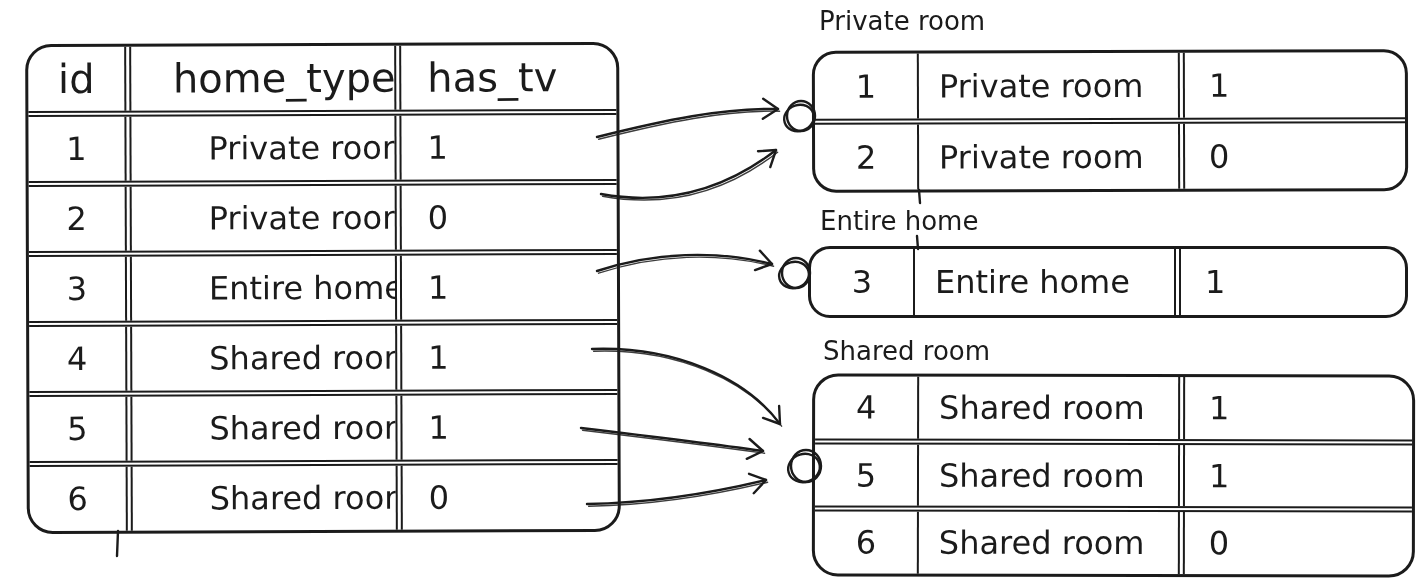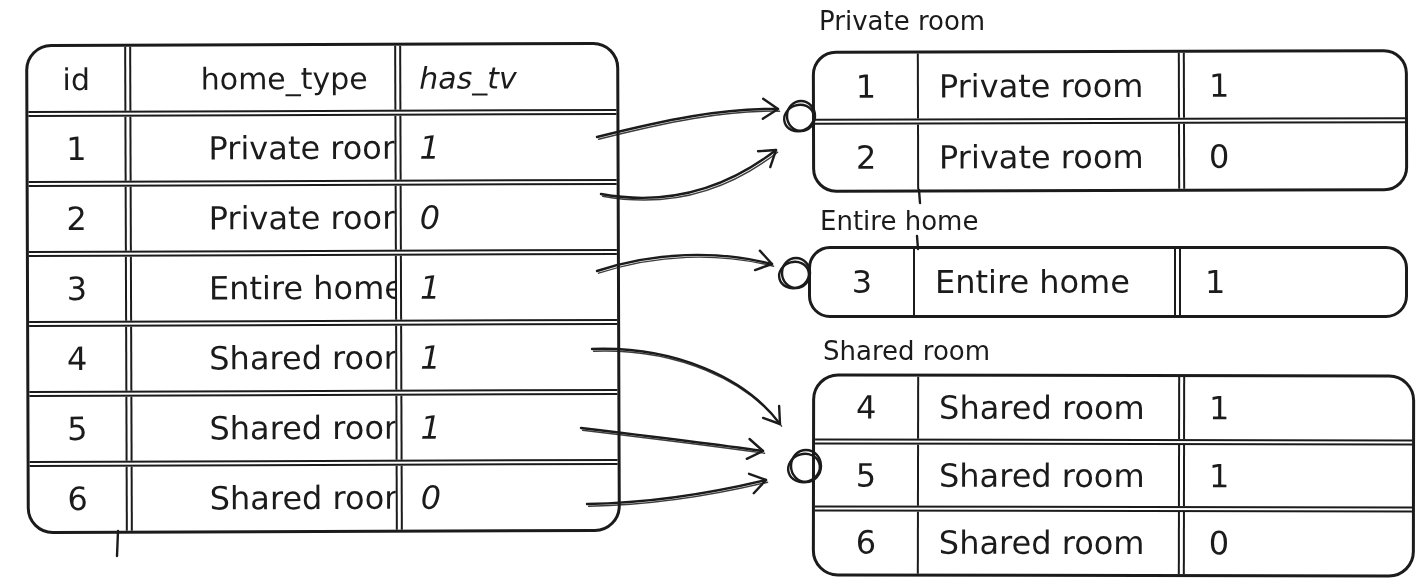--- a/index.html
+++ b/index.html
@@ -16,22 +16,22 @@
   .row{ display:grid; flex:1 1 0; border-bottom:6px double var(--ink); }
   .row:last-child{ border-bottom:none; }
   .cell{ display:flex; align-items:center; font-size:32px; box-sizing:border-box; overflow:hidden; white-space:nowrap; }
   .c-id{ justify-content:center; }
   
   .left-tbl{ left:26px; top:43px; width:594px; height:490px; border-radius:26px; transform:rotate(-0.2deg); }
   .left-tbl .row{ grid-template-columns:103px 270px 1fr; }
   .left-tbl .row.header{ flex:0 0 64px; }
   .left-tbl .c-id{ border-right:7px double var(--ink); }
   .left-tbl .c-home{ border-right:7px double var(--ink); padding-left:34px;margin-left:43px; }
-  .left-tbl .c-tv{ padding-left:18px;font-style:italic; }
-  .left-tbl .header .cell{ font-size:30px; }
+  .left-tbl .c-tv{ padding-left:26px; }
+  .left-tbl .header .cell{ font-size:40px; }
   .left-tbl .header .c-home{ justify-content:center; padding-left:0; }
   
   .grp-tbl .row{ grid-template-columns:104px 266px 1fr; }
   .grp-tbl .c-id{ border-right:2.6px solid var(--ink); }
   .grp-tbl .c-home{ border-right:7px double var(--ink); padding-left:20px; }
   .grp-tbl .c-tv{ padding-left:24px; }
   .grp1{ left:812px; top:50px;  width:596px; height:142px; border-radius:24px; transform:rotate(-0.15deg); }
   .grp2{ left:808px; top:246px; width:600px; height:72px;  border-radius:22px; }
   .grp3{ left:812px; top:374px; width:603px; height:203px; border-radius:26px; transform:rotate(0.1deg); }
   .group-label{ position:absolute; font-size:26px; line-height:1.2; }

